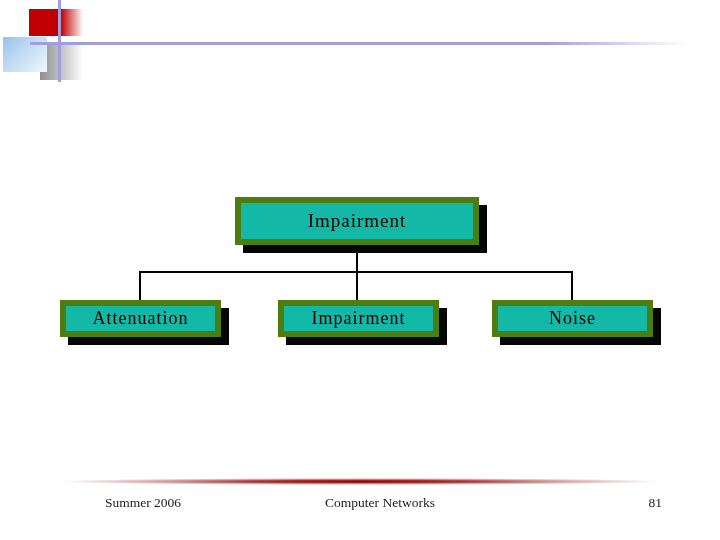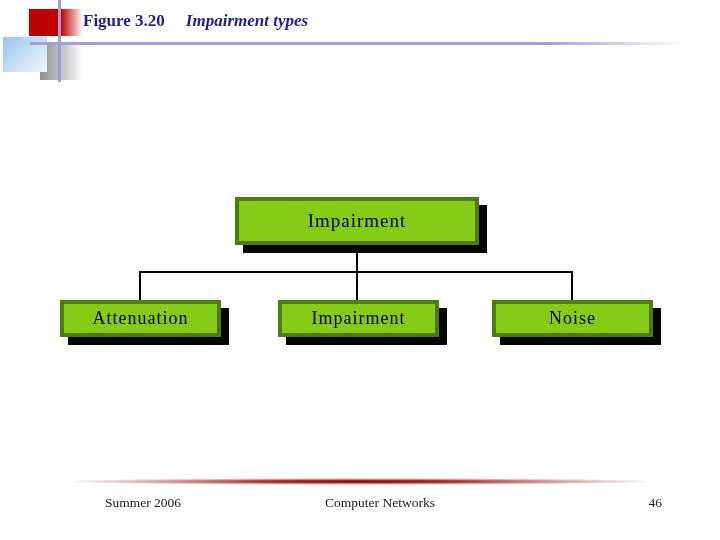--- a/index.html
+++ b/index.html
@@ -23,22 +23,22 @@
 
   
   .title-row {
     position:absolute; left:83px; top:11px; display:flex; align-items:baseline;
     color:#1c1c9e; font-weight:bold; font-size:17px; white-space:nowrap;
   }
   .fig-title { font-style:italic; margin-left:21px; }
 
   
   .node {
-    position:absolute; box-sizing:border-box; background:#84cc16;
-    border:4px solid #4d7c0f; box-shadow:8px 8px 0 #050505;
+    position:absolute; box-sizing:border-box; background:#14b8a6;
+    border:6px solid #4d7c0f; box-shadow:8px 8px 0 #050505;
     display:flex; align-items:center; justify-content:center;
     color:#000; letter-spacing:1px;
   }
   .node-root  { left:235px; top:197px; width:244px; height:48px; font-size:19px; }
   .node-child { top:300px; width:161px; height:37px; font-size:18px; }
   .node-attenuation { left:60px; }
   .node-distortion  { left:278px; }
   .node-noise       { left:492px;justify-content:center; }
 
   .conn { position:absolute; background:#000; }
@@ -66,24 +66,20 @@
 
 <div class="slide">
 
   <div class="deco deco-gray"></div>
   <div class="deco deco-blue"></div>
   <div class="deco deco-hline"></div>
   <div class="deco deco-vline"></div>
   <div class="deco deco-red"></div>
   <div class="deco deco-redfade"></div>
 
-  <div class="title-row">
-    <span class="fig-label">Figure 3.20</span>
-    <span class="fig-title">Impairment types</span>
-  </div>
 
   <div class="conn conn-root-v"></div>
   <div class="conn conn-h"></div>
   <div class="conn conn-left-v"></div>
   <div class="conn conn-right-v"></div>
 
   <div class="node node-root">
     <span>Impairment</span>
   </div>
   <div class="node node-child node-attenuation">
@@ -93,16 +89,16 @@
     <span>Impairment</span>
   </div>
   <div class="node node-child node-noise">
     <span>Noise</span>
   </div>
 
   <div class="footer-bar"></div>
   <div class="footer-text">
     <span class="f-left">Summer 2006</span>
     <span class="f-center">Computer Networks</span>
-    <span class="f-right">46</span>
+    <span class="f-right">81</span>
   </div>
 
 </div>
 
 </body></html>

